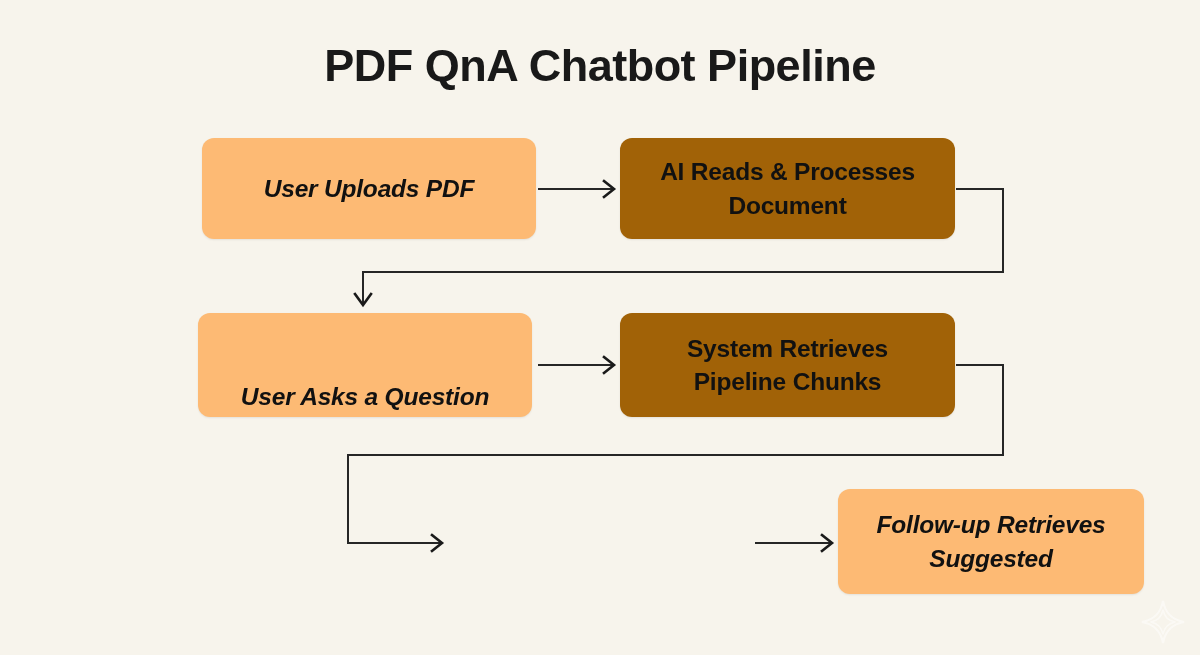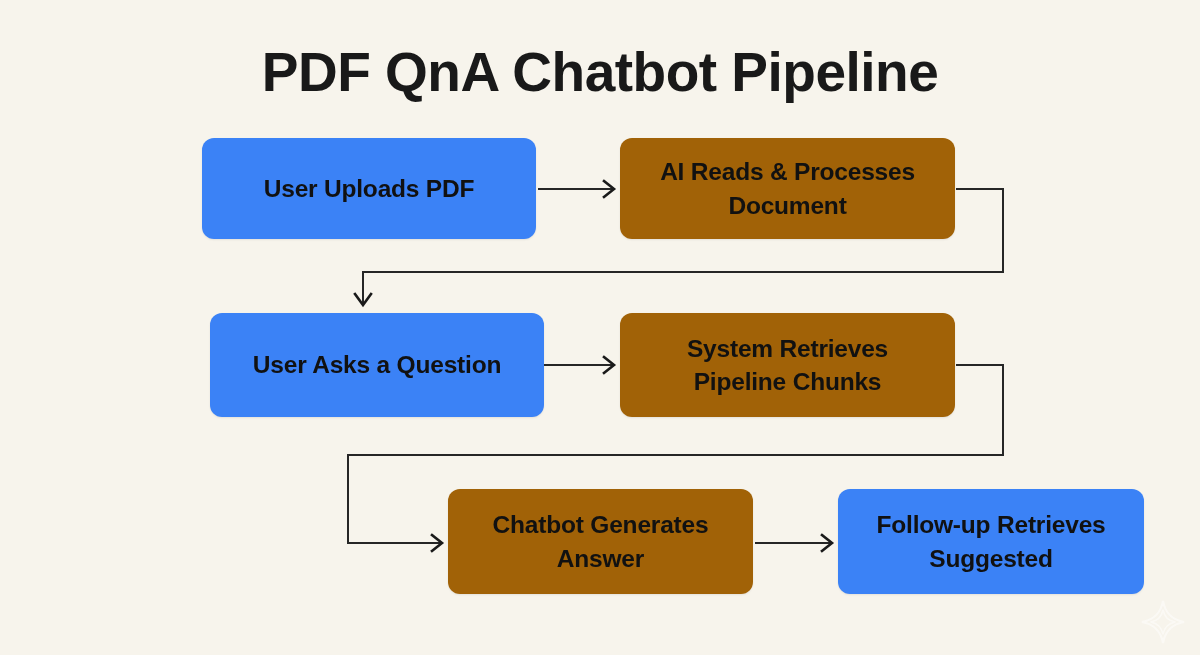--- a/index.html
+++ b/index.html
@@ -18,21 +18,21 @@
     position: relative;
     width: 1200px;
     height: 655px;
   }
   #title {
     position: absolute;
     left: 0;
     top: 40px;
     width: 1200px;
     text-align: center;
-    font-size: 55px;
+    font-size: 45px;
     font-weight: 700;
     letter-spacing: -0.5px;
     color: #191919;
     font-family: "Liberation Sans", sans-serif;
   }
   .node {
     position: absolute;
     border-radius: 12px;
     display: flex;
     align-items: center;
@@ -44,21 +44,21 @@
     color: #111111;
     box-sizing: border-box;
     padding: 4px 14px;
     letter-spacing: -0.2px;
     box-shadow: 0 1px 2px rgba(0,0,0,0.08);
   }
   .node .label {
     display: block;
     white-space: pre-line;
   }
-  .node-orange { background: #3b82f6; }
+  .node-orange { background: #fdba74; font-style: italic; }
   .node-green  { background: #a16207; }
 
   svg#edges {
     position: absolute;
     left: 0;
     top: 0;
     width: 1200px;
     height: 655px;
     pointer-events: none;
   }
@@ -119,33 +119,29 @@
 
   <div class="node node-orange" style="left:202px; top:138px; width:334px; height:101px;">
     <span class="label">User Uploads PDF</span>
   </div>
 
   <div class="node node-green" style="left:620px; top:138px; width:335px; height:101px;">
     <span class="label">AI Reads &amp; Processes
 Document</span>
   </div>
 
-  <div class="node node-orange" style="left:210px; top:313px; width:334px; height:104px;">
+  <div class="node node-orange" style="left:198px; top:313px; width:334px; height:104px;align-items:flex-end;">
     <span class="label">User Asks a Question</span>
   </div>
 
   <div class="node node-green" style="left:620px; top:313px; width:335px; height:104px;">
     <span class="label">System Retrieves
 Pipeline Chunks</span>
   </div>
 
-  <div class="node node-green" style="left:448px; top:489px; width:305px; height:105px;">
-    <span class="label">Chatbot Generates
-Answer</span>
-  </div>
 
   <div class="node node-orange" style="left:838px; top:489px; width:306px; height:105px;">
     <span class="label">Follow-up Retrieves
 Suggested</span>
   </div>
 
   <svg id="watermark" viewBox="0 0 48 48">
     <path d="M24 2 C26 14 34 22 46 24 C34 26 26 34 24 46 C22 34 14 26 2 24 C14 22 22 14 24 2 Z" fill="none" stroke="#ffffff" stroke-width="2.2"></path>
     <path d="M24 11 C25.3 18.5 29.5 22.7 37 24 C29.5 25.3 25.3 29.5 24 37 C22.7 29.5 18.5 25.3 11 24 C18.5 22.7 22.7 18.5 24 11 Z" fill="none" stroke="#ffffff" stroke-width="1.6"></path>
   </svg>

